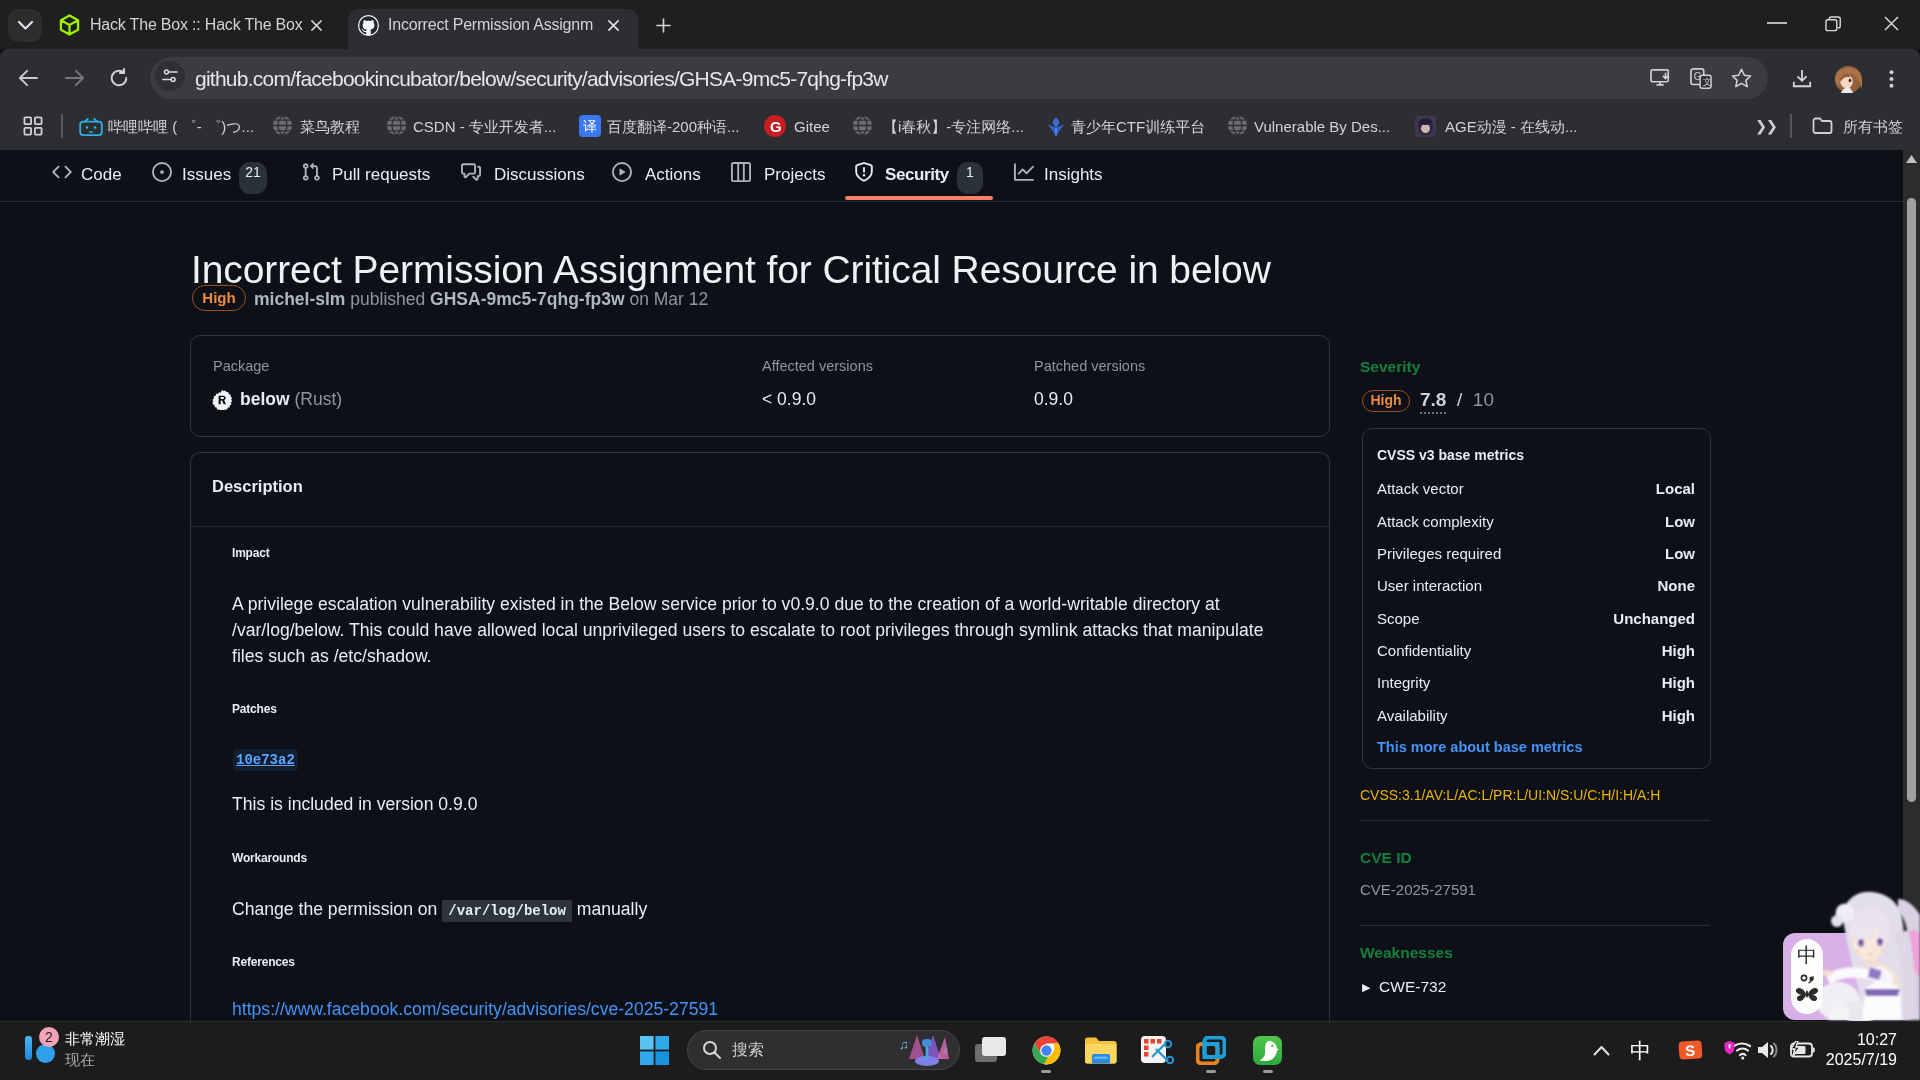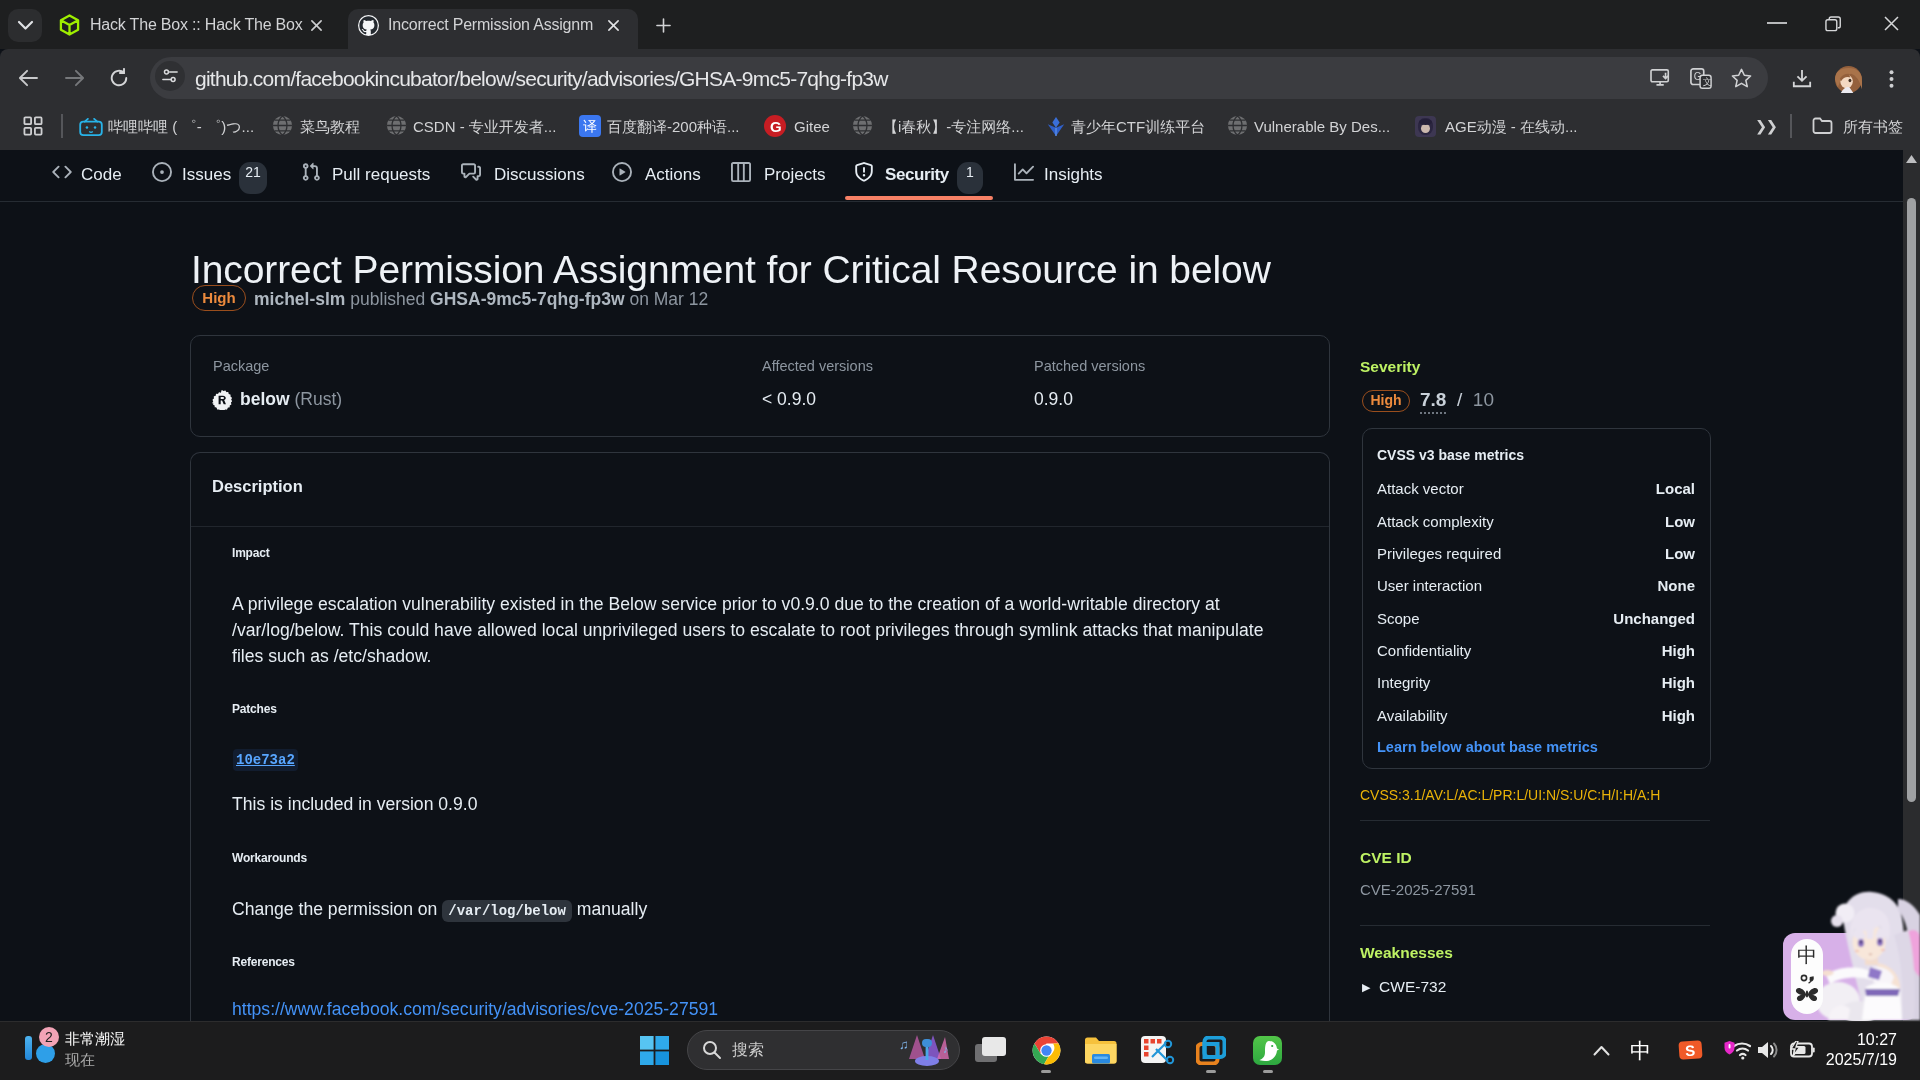--- a/index.html
+++ b/index.html
@@ -26,21 +26,21 @@
 .navbadge { position:absolute; top:12px; height:32px; background:#2a313a; border-radius:11px; font-size:14px; line-height:21px; color:#e6edf3; text-align:center; }
 .secline { position:absolute; left:845px; top:46px; width:148px; height:4px; background:#f78166; border-radius:2px; }
 .gbox { position:absolute; background:#0d1117; border:1px solid #2f353d; border-radius:10px; }
 .muted { color:#8d96a0; }
 .blue { color:#4493f8; }
 .mdh { position:absolute; font-size:12px; font-weight:bold; line-height:1; color:#e6edf3; letter-spacing:-0.2px; }
 .mdp { position:absolute; font-size:17.6px; color:#e6edf3; line-height:25.8px; }
 .mdp.blue { color:#4493f8; }
 .lbl { position:absolute; font-size:14.5px; line-height:1; color:#8d96a0; }
 .val { position:absolute; font-size:17.5px; line-height:1; color:#e6edf3; }
-.sbh { position:absolute; font-size:15.5px; font-weight:bold; line-height:1; color:#bef264; }
+.sbh { position:absolute; font-size:15.5px; font-weight:bold; line-height:1; color:#15803d; }
 .sbrow { position:absolute; width:318px; font-size:15px; line-height:1; color:#e6edf3; }
 .sbrow b { float:right; }
 .mono { font-family:"Liberation Mono",monospace;font-weight:bold; }
 
 
 #sbtrack { position:absolute; left:1903px; top:0; width:17px; height:871px; background:#2b2c2e; }
 #sbthumb { position:absolute; left:1907px; top:48px; width:9px; height:604px; background:#9fa1a3; border-radius:5px; }
 
 
 #taskbar { position:absolute; left:0; top:1021px; width:1920px; height:59px; background:#1c1c1d; border-top:1px solid #2c2c2d; }
@@ -275,40 +275,40 @@
     <div class="abs" style="left:191px;top:376px;width:1138px;height:1px;background:#21262d;"></div>
 
     <div class="mdh" style="left:232px;top:397px;">Impact</div>
     <div class="mdp" style="left:232px;top:442px;">A privilege escalation vulnerability existed in the Below service prior to v0.9.0 due to the creation of a world-writable directory at<br>/var/log/below. This could have allowed local unprivileged users to escalate to root privileges through symlink attacks that manipulate<br>files such as /etc/shadow.</div>
 
     <div class="mdh" style="left:232px;top:553px;">Patches</div>
     <div class="abs" style="left:233px;top:599px;height:22px;background:#121d2f;border-radius:4px;padding:0 3px;"><span class="mono" style="font-size:14px;line-height:22px;color:#58a6ff;text-decoration:underline;">10e73a2</span></div>
     <div class="mdp" style="left:232px;top:642px;">This is included in version 0.9.0</div>
 
     <div class="mdh" style="left:232px;top:702px;">Workarounds</div>
-    <div class="mdp" style="left:232px;top:747px;">Change the permission on <span class="mono" style="font-size:14px;background:#2e343c;border-radius:6px;padding:3px 6px;color:#e6edf3;">/var/log/below</span> manually</div>
+    <div class="mdp" style="left:232px;top:747px;">Change the permission on <span class="mono" style="font-size:14px;background:#2e343c;border-radius:1px;padding:3px 6px;color:#e6edf3;">/var/log/below</span> manually</div>
 
     <div class="mdh" style="left:232px;top:806px;">References</div>
     <div class="mdp blue" style="left:232px;top:847px;">https://www.facebook.com/security/advisories/cve-2025-27591</div>
 
     <div class="sbh" style="left:1360px;top:209px;">Severity</div>
     <div class="abs" style="left:1362px;top:240px;width:48px;height:22px;border:1.5px solid #9a4e1d;border-radius:11px;text-align:center;font-size:14px;line-height:19px;font-weight:bold;color:#ec8a3d;">High</div>
     <div class="abs" style="left:1420px;top:240px;font-size:19px;line-height:1;color:#c9d1d9;"><b style="border-bottom:2px dotted #6e7680;padding-bottom:2px;">7.8</b>&nbsp;&nbsp;/&nbsp;&nbsp;<span class="muted">10</span></div>
 
     <div class="gbox" style="left:1362px;top:278px;width:349px;height:341px;"></div>
     <div class="abs" style="left:1377px;top:298px;font-size:14px;line-height:1;font-weight:bold;color:#e6edf3;">CVSS v3 base metrics</div>
     <div class="sbrow" style="left:1377px;top:331px;">Attack vector <b>Local</b></div>
     <div class="sbrow" style="left:1377px;top:364px;">Attack complexity <b>Low</b></div>
     <div class="sbrow" style="left:1377px;top:396px;">Privileges required <b>Low</b></div>
     <div class="sbrow" style="left:1377px;top:428px;">User interaction <b>None</b></div>
     <div class="sbrow" style="left:1377px;top:461px;">Scope <b>Unchanged</b></div>
     <div class="sbrow" style="left:1377px;top:493px;">Confidentiality <b>High</b></div>
     <div class="sbrow" style="left:1377px;top:525px;">Integrity <b>High</b></div>
     <div class="sbrow" style="left:1377px;top:558px;">Availability <b>High</b></div>
-    <div class="abs blue" style="left:1377px;top:590px;font-size:14.5px;line-height:1;font-weight:bold;">Learn below about base metrics</div>
+    <div class="abs blue" style="left:1377px;top:590px;font-size:14.5px;line-height:1;font-weight:bold;">This more about base metrics</div>
 
     <div class="abs" style="left:1360px;top:638px;font-size:14px;line-height:1;color:#eab308;">CVSS:3.1/AV:L/AC:L/PR:L/UI:N/S:U/C:H/I:H/A:H</div>
     <div class="abs" style="left:1360px;top:670px;width:350px;height:1px;background:#262c33;"></div>
     <div class="sbh" style="left:1360px;top:700px;">CVE ID</div>
     <div class="abs muted" style="left:1360px;top:732px;font-size:15px;line-height:1;">CVE-2025-27591</div>
     <div class="abs" style="left:1360px;top:775px;width:350px;height:1px;background:#262c33;"></div>
     <div class="sbh" style="left:1360px;top:795px;">Weaknesses</div>
     <div class="abs" style="left:1362px;top:829px;font-size:15.5px;line-height:1;color:#e6edf3;"><span style="font-size:11px;vertical-align:1px;">▶</span>&nbsp; CWE-732</div>
 
     <div id="sbtrack"></div>

